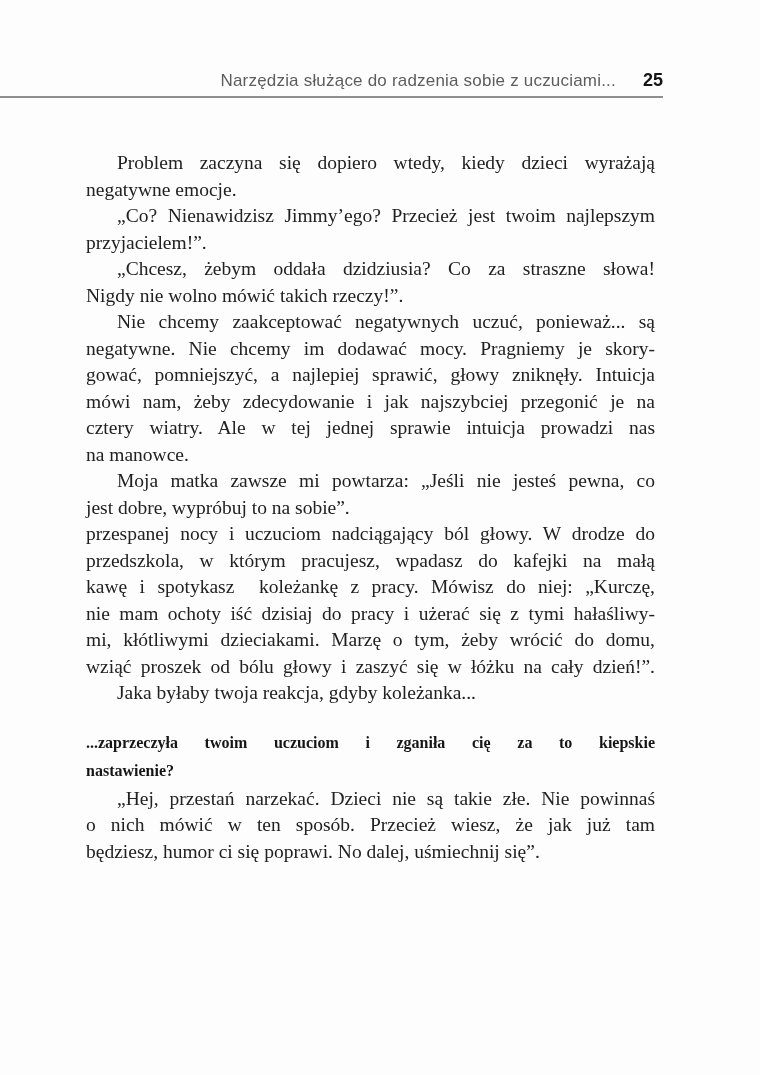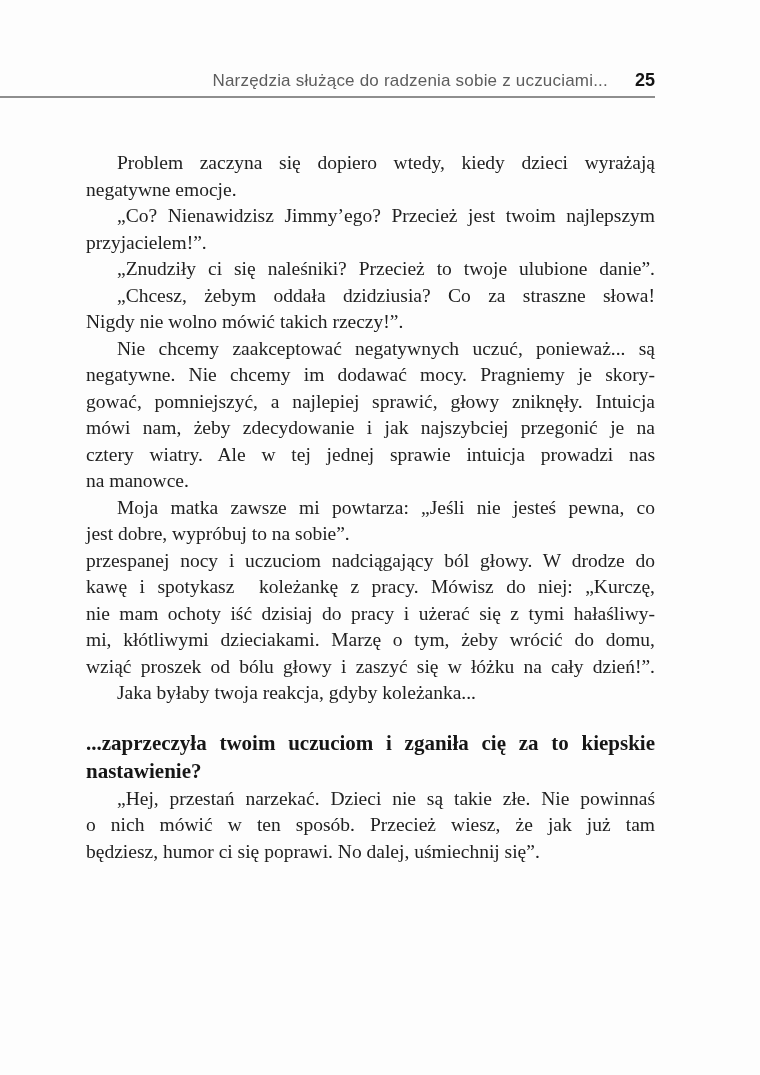--- a/index.html
+++ b/index.html
@@ -14,20 +14,21 @@
     background: var(--page-bg, #fdfdfd);
     overflow: hidden;
     font-family: "Liberation Serif", serif;
     color: var(--body-text, #212121);
   }
   
   .header {
     width: 655px;                 
     padding-top: 70px;
     border-bottom: 2px solid var(--rule, #8e8e8e);
+    padding-left: 8px;
   }
   .header-inner {
     display: flex;
     justify-content: flex-end;
     align-items: baseline;
     gap: 27px;
     padding-bottom: 5px;
   }
   .running-title {
     font-family: "Liberation Sans", sans-serif;
@@ -54,21 +55,21 @@
     line-height: 26.5px;
     text-align: justify;
     text-align-last: left;
     white-space: normal;
   }
   .line.stretch { text-align-last: justify; }
   .line.indent  { text-indent: 31px; }
   .para.heading { margin-top: 22px; }
   .para.heading .line {
     font-weight: 700;
-    font-size: 21px;
+    font-size: 16px;
     line-height: 28.5px;
     color: #161616;
   }
 </style>
 </head>
 <body>
 
 <div class="page">
 
   <div class="header">
@@ -81,40 +82,38 @@
   <div class="text-block">
       <div class="para body">
         <div class="line stretch indent">Problem zaczyna się dopiero wtedy, kiedy dzieci wyrażają</div>
         <div class="line">negatywne emocje.</div>
       </div>
       <div class="para body">
         <div class="line stretch indent">„Co? Nienawidzisz Jimmy’ego? Przecież jest twoim najlepszym</div>
         <div class="line">przyjacielem!”.</div>
       </div>
       <div class="para body">
-        <div class="line stretch indent">„Znudziły ci się naleśniki? Przecież to twoje ulubione danie”.</div>
-      </div>
-      <div class="para body">
         <div class="line stretch indent">„Chcesz, żebym oddała dzidziusia? Co za straszne słowa!</div>
         <div class="line">Nigdy nie wolno mówić takich rzeczy!”.</div>
       </div>
       <div class="para body">
         <div class="line stretch indent">Nie chcemy zaakceptować negatywnych uczuć, ponieważ... są</div>
         <div class="line stretch">negatywne. Nie chcemy im dodawać mocy. Pragniemy je skory-</div>
         <div class="line stretch">gować, pomniejszyć, a najlepiej sprawić, głowy zniknęły. Intuicja</div>
         <div class="line stretch">mówi nam, żeby zdecydowanie i jak najszybciej przegonić je na</div>
         <div class="line stretch">cztery wiatry. Ale w tej jednej sprawie intuicja prowadzi nas</div>
         <div class="line">na manowce.</div>
       </div>
       <div class="para body">
         <div class="line stretch indent">Moja matka zawsze mi powtarza: „Jeśli nie jesteś pewna, co</div>
         <div class="line">jest dobre, wypróbuj to na sobie”.</div>
       </div>
       <div class="para body">
         <div class="line stretch">przespanej nocy i uczuciom nadciągający ból głowy. W drodze do</div>
+        <div class="line stretch">przedszkola, w którym pracujesz, wpadasz do kafejki na małą</div>
         <div class="line stretch">kawę i spotykasz &nbsp;koleżankę z pracy. Mówisz do niej: „Kurczę,</div>
         <div class="line stretch">nie mam ochoty iść dzisiaj do pracy i użerać się z tymi hałaśliwy-</div>
         <div class="line stretch">mi, kłótliwymi dzieciakami. Marzę o tym, żeby wrócić do domu,</div>
         <div class="line stretch">wziąć proszek od bólu głowy i zaszyć się w łóżku na cały dzień!”.</div>
       </div>
       <div class="para body">
         <div class="line indent">Jaka byłaby twoja reakcja, gdyby koleżanka...</div>
       </div>
       <div class="para heading">
         <div class="line stretch">...zaprzeczyła twoim uczuciom i zganiła cię za to kiepskie</div>

